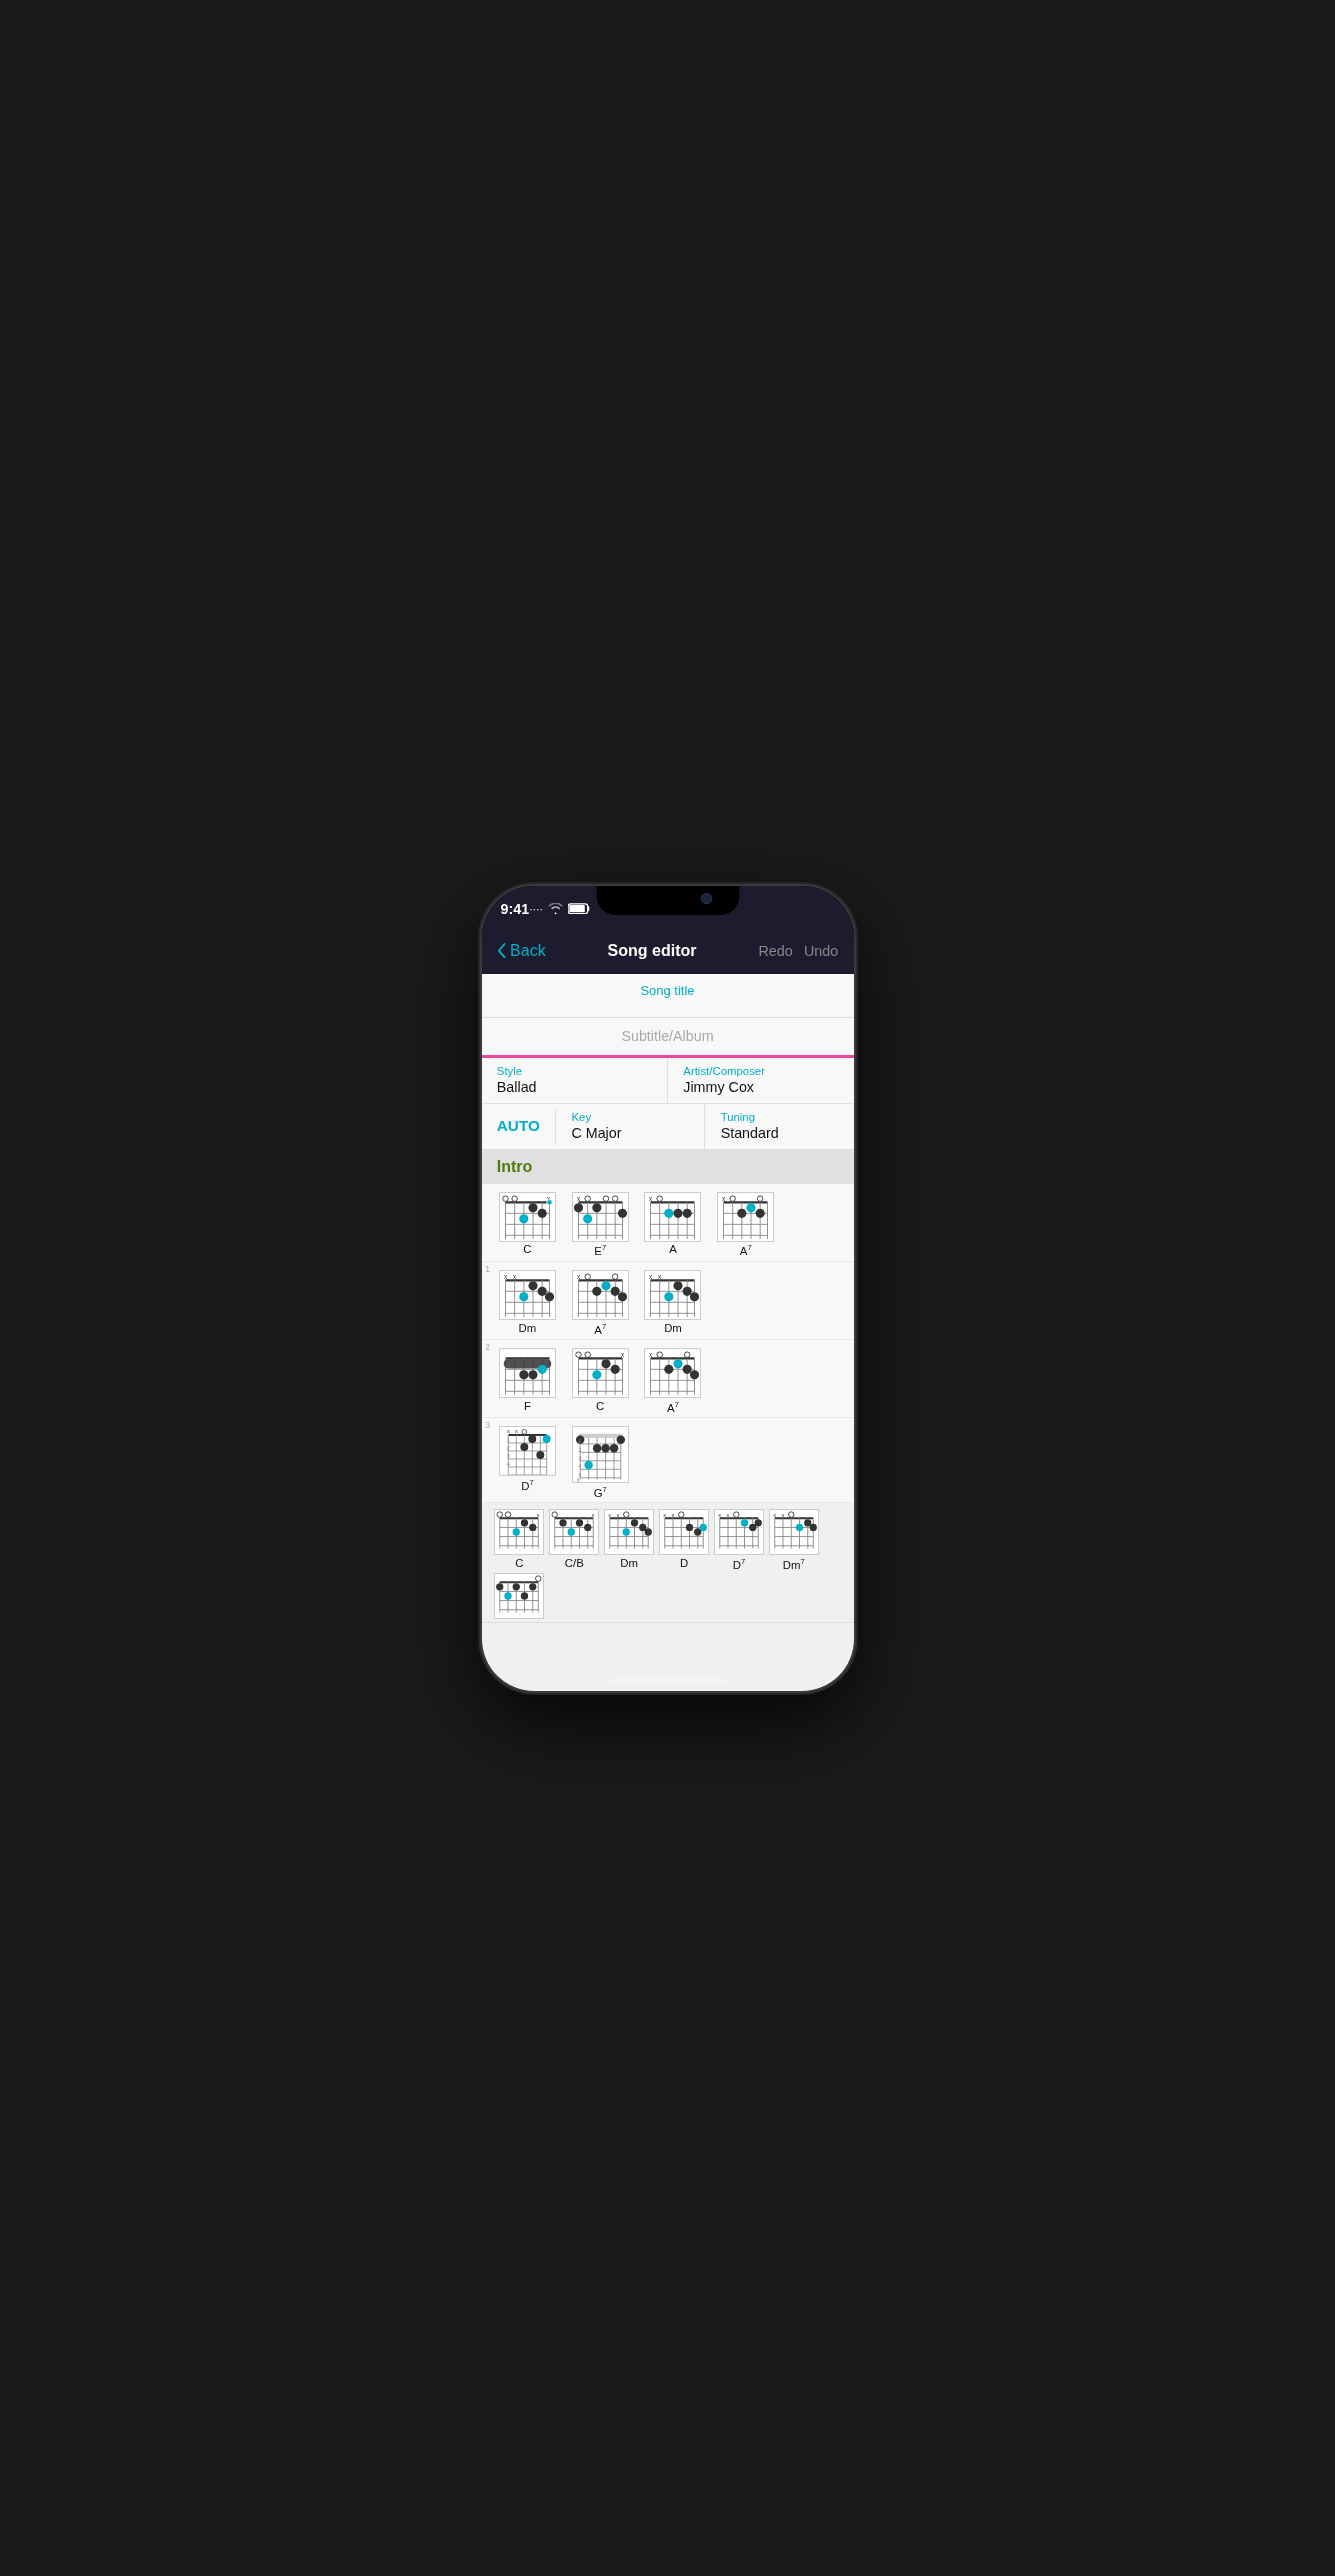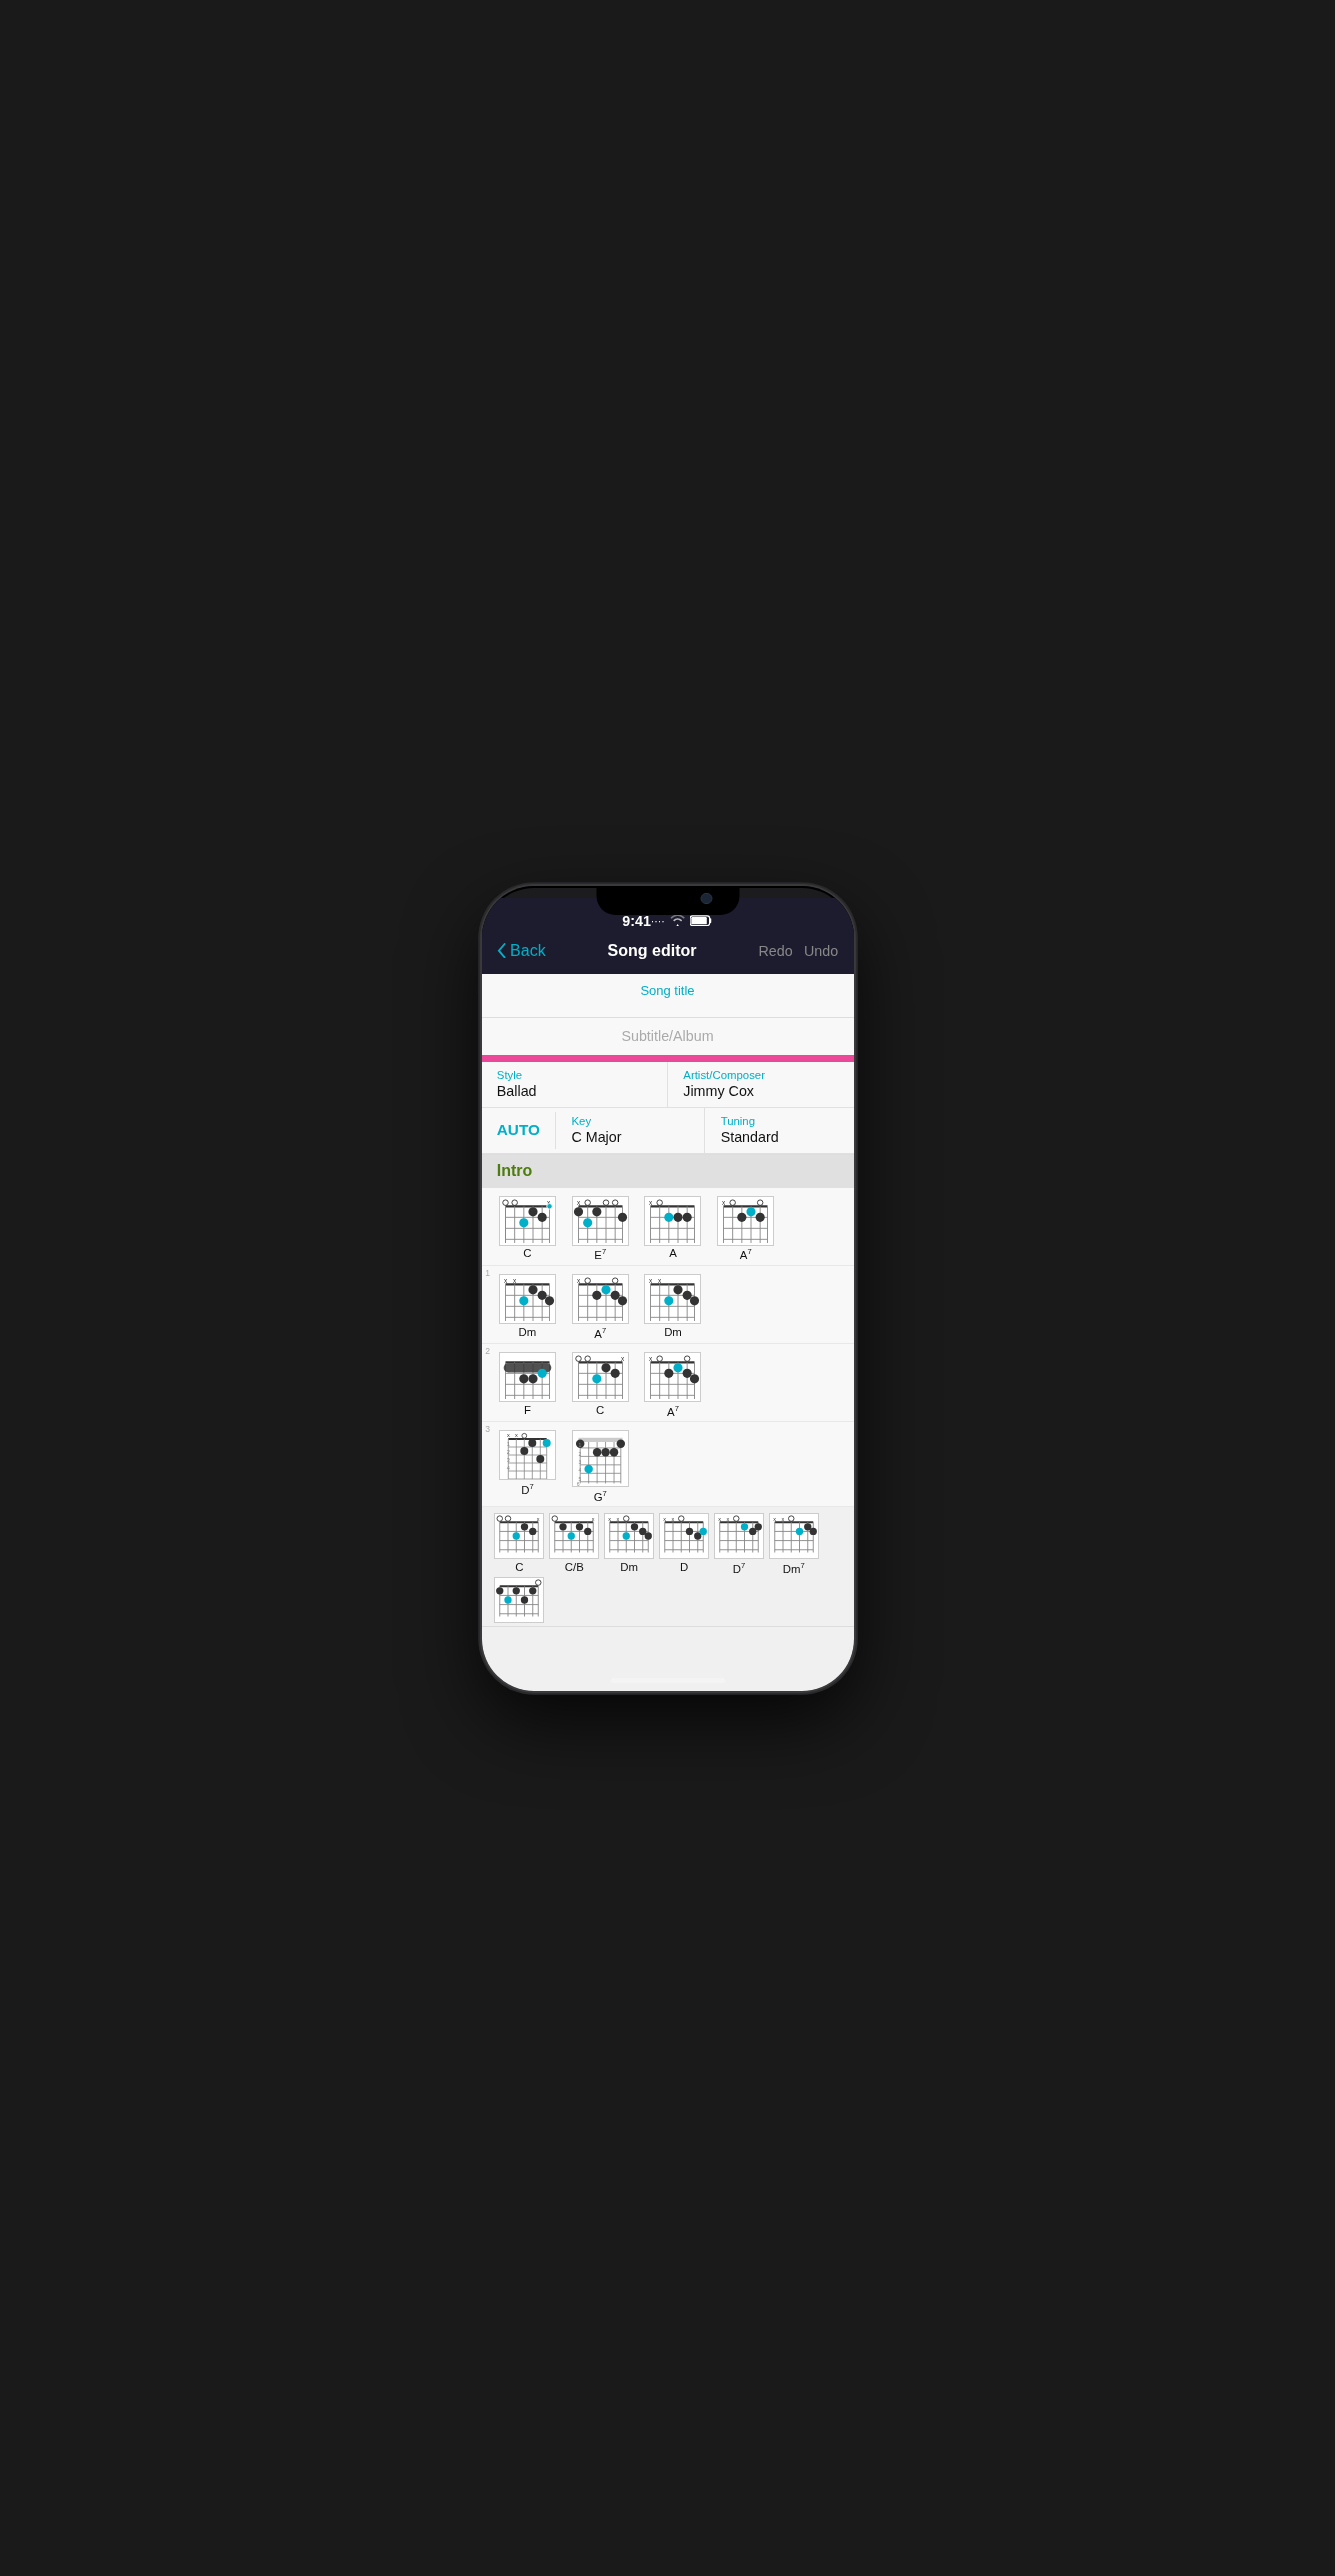--- a/index.html
+++ b/index.html
@@ -40,28 +40,28 @@
       right: 27px;
       width: 11.4px;
       height: 11.4px;
       background: #1a2535;
       border-radius: 50%;
       border: 1px solid #2a3545;
     }
 
     .status-bar {
       position: absolute;
-      top: 12px;
+      top: 0;
       left: 0;
       right: 0;
       height: 42px;
       background: #1c1c2e;
       display: flex;
       align-items: center;
-      justify-content: center;
+      justify-content: flex-start;
       padding: 9.5px 19px 0;
       z-index: 50;
     }
 
     .status-time {
       color: #fff;
       font-size: 14.3px;
       font-weight: 600;
       margin-top: -3.8px;
     }
@@ -139,21 +139,21 @@
       color: #111;
       font-size: 18px;
       font-weight: 700;
       text-align: center;
       line-height: 1.2;
     }
 
     .subtitle-section {
       background: #f8f8f8;
       padding: 9.5px 15.3px;
-      border-bottom: 7px solid #ec4899;
+      border-bottom: 3px solid #ec4899;
       text-align: center;
     }
 
     .subtitle-text {
       color: #aaa;
       font-size: 14.3px;
     }
 
     .metadata-grid {
       background: #f8f8f8;

